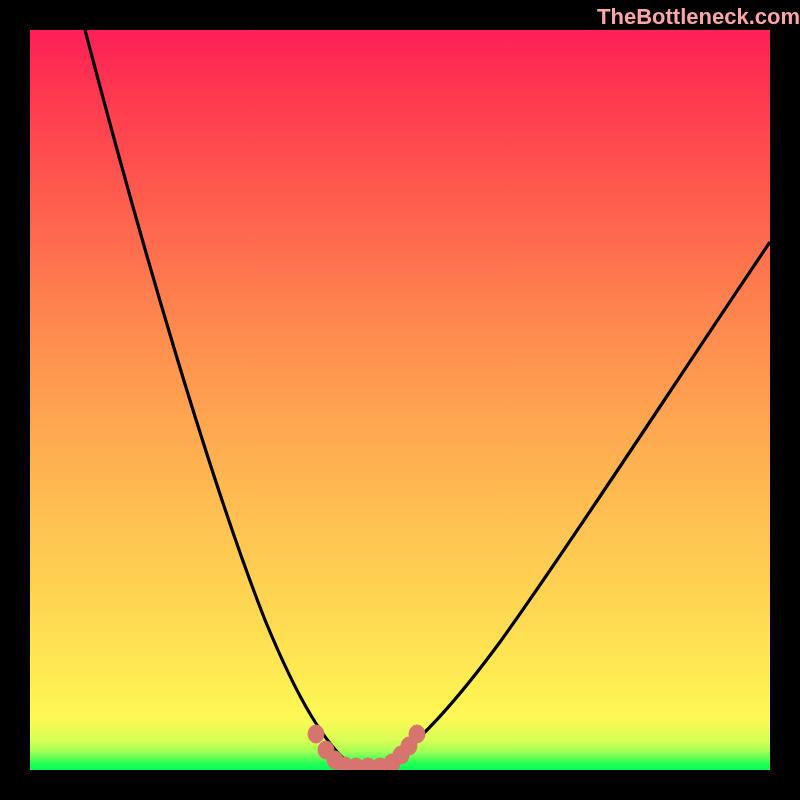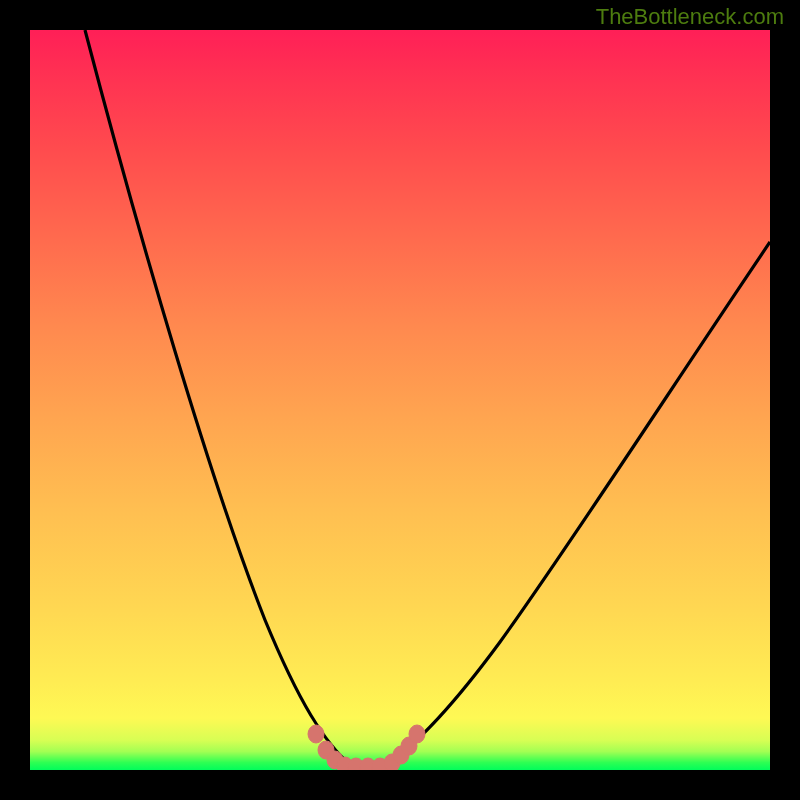--- a/index.html
+++ b/index.html
@@ -7,24 +7,24 @@
     padding: 0;
     width: 800px;
     height: 800px;
     background: #000;
     position: relative;
     font-family: Arial, Helvetica, sans-serif;
   }
   .watermark {
     position: absolute;
     top: 4px;
-    right: 16px;
-    color: #4d7c0f;
+    right: 0;
+    color: #fca5a5;
     font-size: 22px;
-    font-weight: 400;
+    font-weight: 700;
     z-index: 5;
   }
   .plot-area {
     position: absolute;
     top: 30px;
     left: 30px;
     width: 740px;
     height: 740px;
     overflow: hidden;
   }

